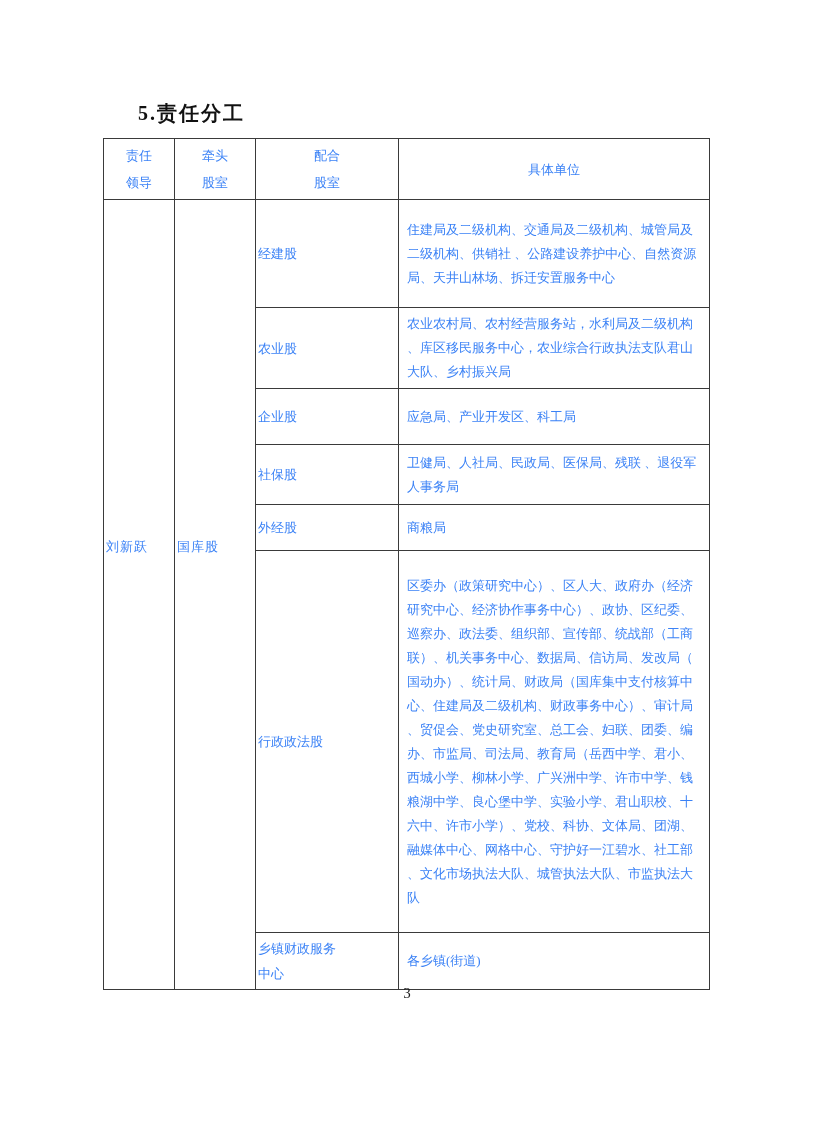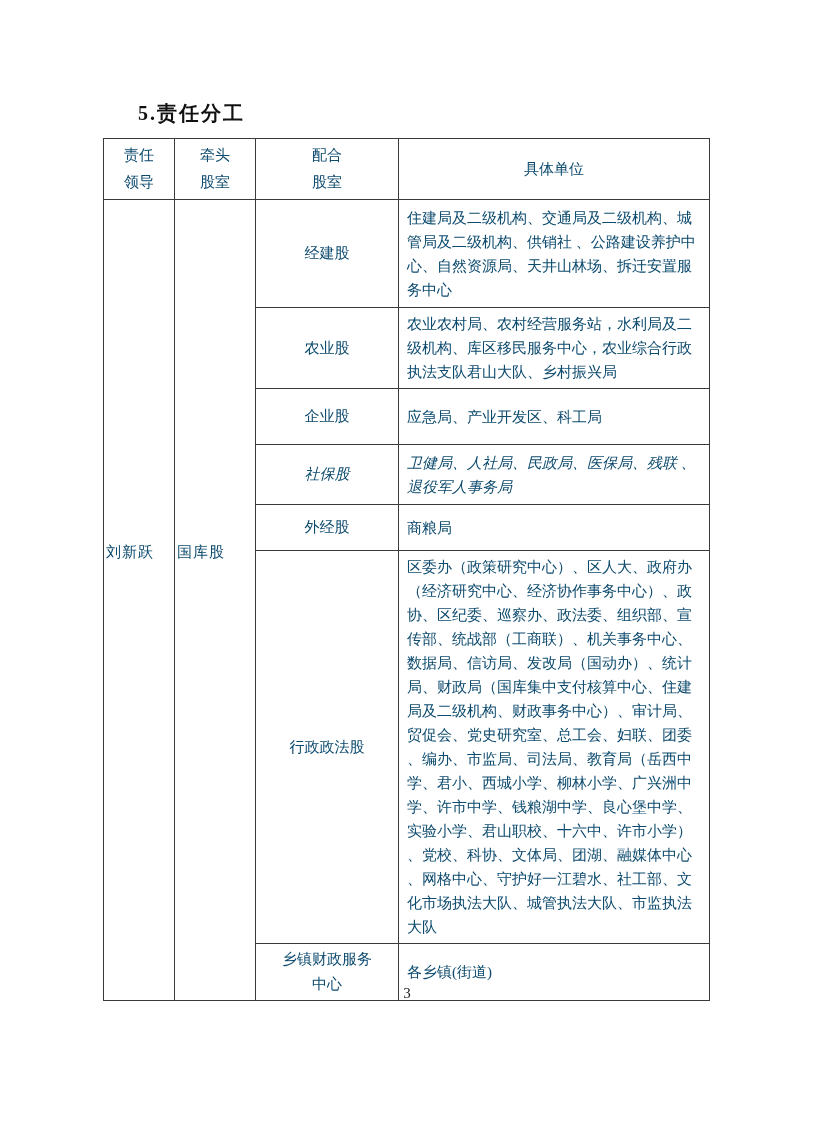--- a/index.html
+++ b/index.html
@@ -30,51 +30,51 @@
     white-space: nowrap;
     text-align: center;
   }
   table.resp-table {
     position: absolute;
     left: 103px;
     top: 138px;
     border-collapse: collapse;
     table-layout: fixed;
     width: 606px;
-    font-size: 15px;
-    color: #0c4a6e;
+    font-size: 13px;
+    color: #3b82f6;
   }
   .resp-table th,
   .resp-table td {
     border: 1px solid #3a3a3a;
     font-weight: normal;
     vertical-align: middle;
     overflow: hidden;
   }
   .resp-table th {
     text-align: center;
     line-height: 27px;
     white-space: pre-line;
     padding: 2px;
   }
   tr.hdr      { height: 61px; }
   tr.row-0    { height: 108px; }
   tr.row-1    { height: 69px; }
   tr.row-2    { height: 56px; }
-  tr.row-3    { height: 60px; font-style: italic; }
+  tr.row-3    { height: 60px; }
   tr.row-4    { height: 46px; }
   tr.row-5    { height: 382px; }
   tr.row-6    { height: 57px; }
   td.merge-cell {
     text-align: left;
     padding: 0 2px 95px 2px;
     letter-spacing: 1px;
   }
   td.section-cell {
-    text-align: center;
+    text-align: left;
     line-height: 25px;
     white-space: pre-line;
     padding: 2px;
   }
   td.units-cell {
     text-align: left;
     line-height: 24px;
     padding: 4px 6px 4px 8px;
     word-break: break-all;
     line-break: anywhere;

